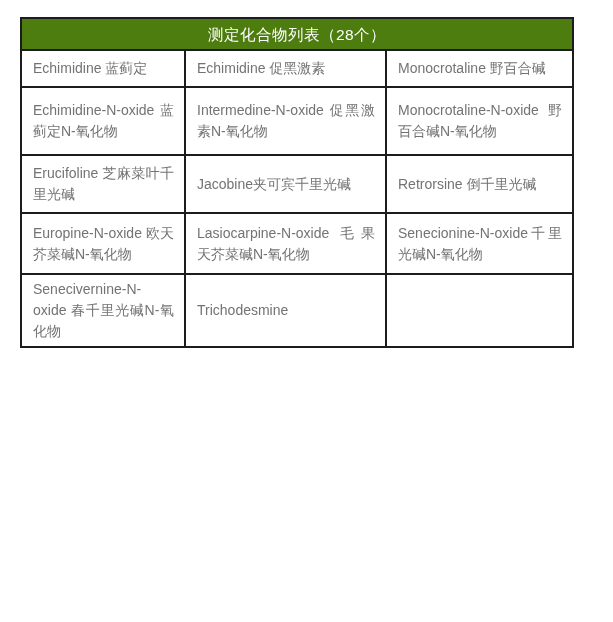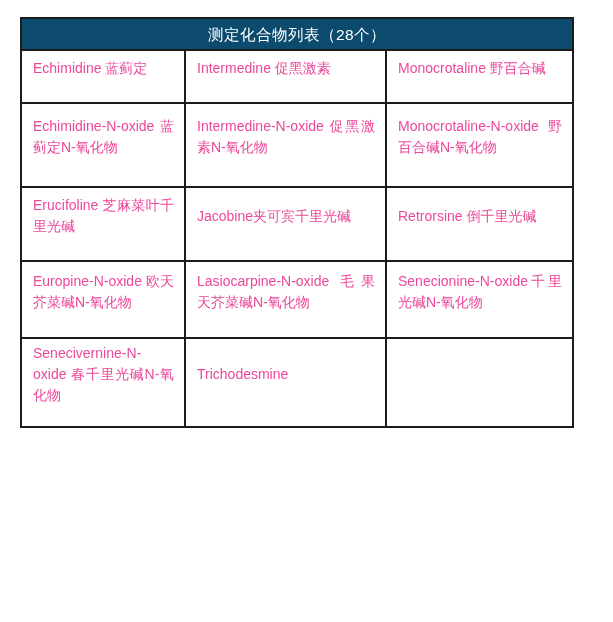--- a/index.html
+++ b/index.html
@@ -26,32 +26,32 @@
     top: 17px;
     width: 552px;
     border-collapse: collapse;
     table-layout: fixed;
   }
   table.compounds col.c1 { width: 164px; }
   table.compounds col.c2 { width: 201px; }
   table.compounds col.c3 { width: 187px; }
   table.compounds td, table.compounds th {
     border: 2px solid #1c1c1c;
-    padding: 4px 10px 20px 11px;
+    padding: 4px 10px 4px 11px;
     vertical-align: middle;
     text-align: justify;
     font-size: 14px;
     line-height: 21px;
-    color: #ec4899;
+    color: #737373;
     font-weight: 400;
     word-break: break-word;
     overflow: hidden;
   }
   table.compounds th.title-cell {
-    background: #0c4a6e;
+    background: #4d7c0f;
     color: #ffffff;
     text-align: center;
     font-size: 15.5px;
     font-weight: 400;
     height: 26px;
     padding: 2px 6px;
     letter-spacing: 0.5px;
   }
   tr.r1  td { height: 27px; }
   tr.r2  td { height: 58px; }
@@ -73,21 +73,21 @@
       <col class="c1">
         <col class="c2">
         <col class="c3">
     </colgroup>
     <tbody>
         <tr>
       <th class="title-cell" colspan="3">测定化合物列表（28个）</th>
     </tr>
     <tr class="r1">
       <td>Echimidine 蓝蓟定</td>
-      <td>Intermedine 促黑激素</td>
+      <td>Echimidine 促黑激素</td>
       <td>Monocrotaline 野百合碱</td>
     </tr>
     <tr class="r2">
       <td>Echimidine-N-oxide 蓝蓟定N-氧化物</td>
       <td>Intermedine-N-oxide 促黑激素N-氧化物</td>
       <td>Monocrotaline-N-oxide 野百合碱N-氧化物</td>
     </tr>
     <tr class="r3">
       <td>Erucifoline 芝麻菜叶千里光碱</td>
       <td>Jacobine夹可宾千里光碱</td>

